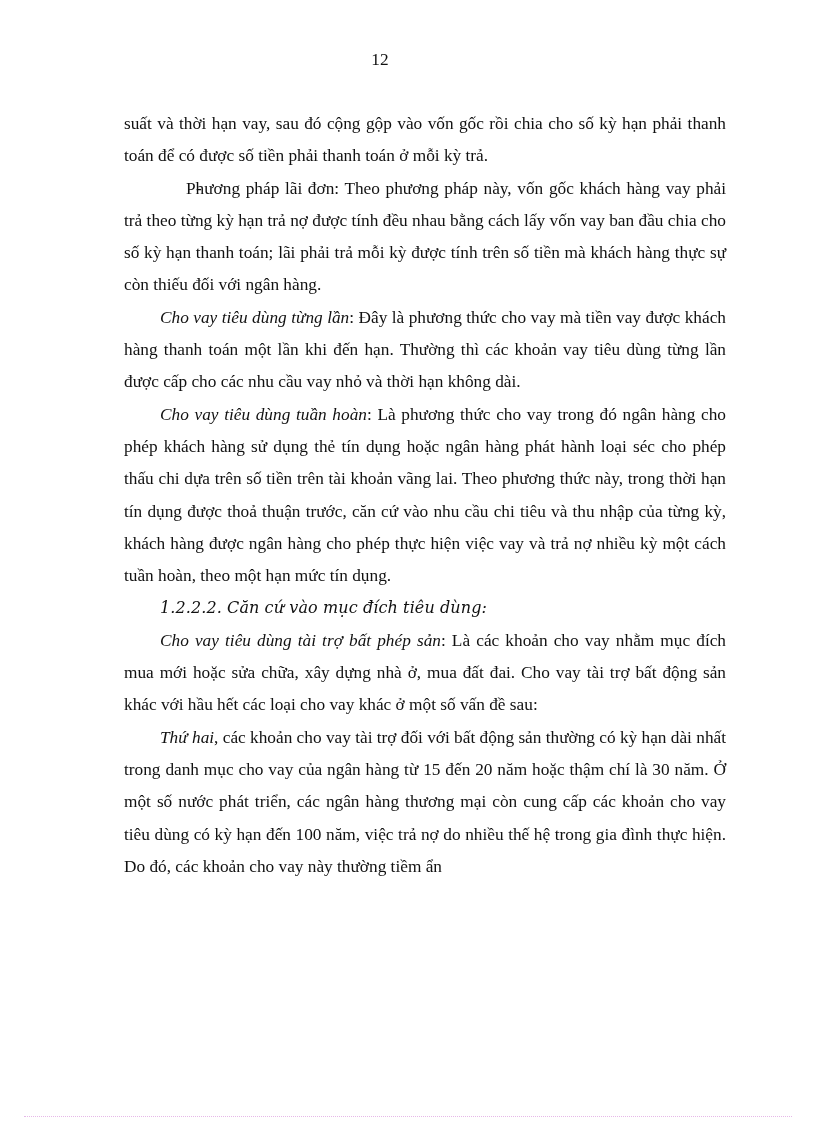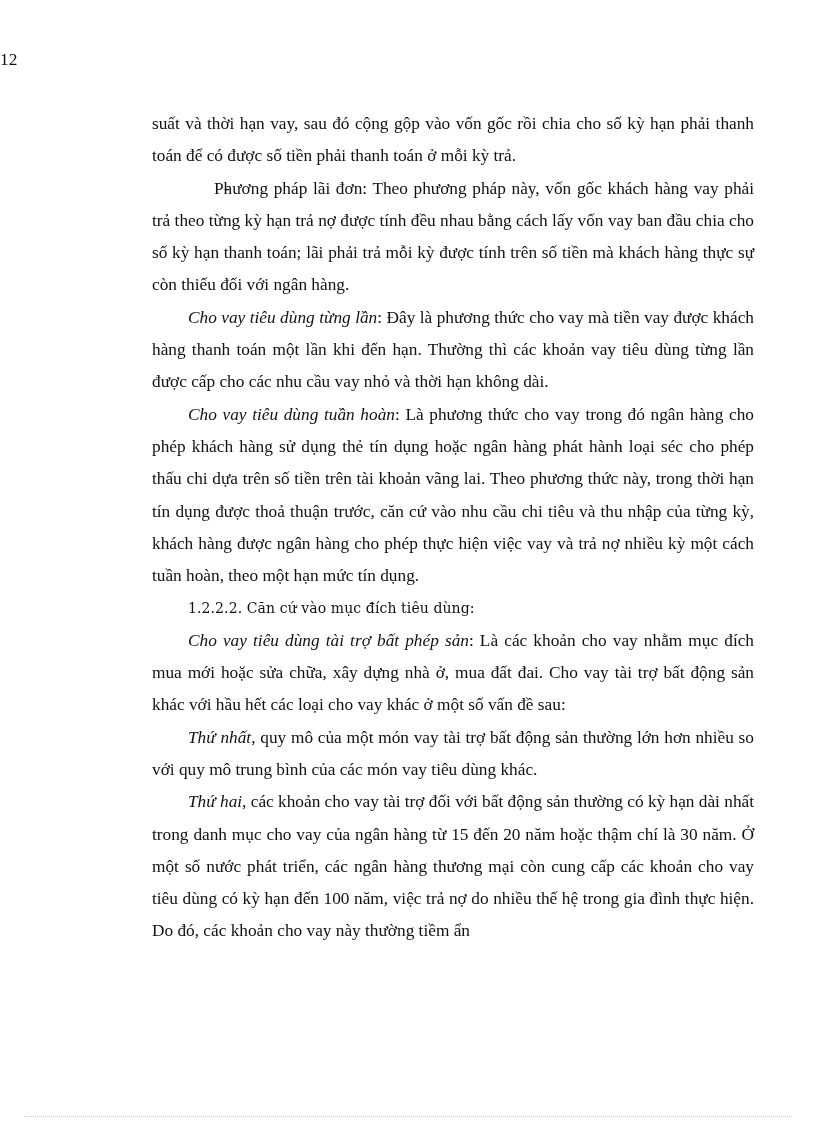--- a/index.html
+++ b/index.html
@@ -13,27 +13,28 @@
       position: relative;
       overflow: hidden;
       font-family: "Liberation Serif", "DejaVu Serif", serif;
       color: #111111;
     }
     .page-number {
       position: absolute;
       top: 49px;
       left: 0;
       width: 760px;
+      text-align: center;
       font-size: 17.3px;
       line-height: 22px;
     }
     .content {
       position: absolute;
       top: 108px;
-      left: 152px;
+      left: 124px;
       width: 602px;
       font-size: 17.3px;
       line-height: 32.3px;
     }
     .content p {
       margin: 0;
       text-align: justify;
       text-indent: 36px;
     }
     .content p.no-indent {
@@ -50,22 +51,23 @@
       font-weight: normal;
       font-style: italic;
     }
     .term-italic {
       font-style: italic;
     }
     .section-heading {
       margin: 0;
       text-indent: 36px;
       font-family: "DejaVu Serif", serif;
+      font-style: italic;
       font-weight: normal;
-      font-size: 14px;
+      font-size: 16px;
       letter-spacing: 0.1px;
     }
     .dotted-rule {
       position: absolute;
       left: 24px;
       top: 1116px;
       width: 768px;
       height: 0;
       border-top: 1px dotted #e6b8e8;
     }
@@ -94,23 +96,20 @@
     <p>
       <span class="term-bold-italic">Cho vay tiêu dùng tuần hoàn</span><span>: Là phương thức cho vay trong đó ngân hàng cho phép khách hàng sử dụng thẻ tín dụng hoặc ngân hàng phát hành loại séc cho phép thấu chi dựa trên số tiền trên tài khoản vãng lai. Theo phương thức này, trong thời hạn tín dụng được thoả thuận trước, căn cứ vào nhu cầu chi tiêu và thu nhập của từng kỳ, khách hàng được ngân hàng cho phép thực hiện việc vay và trả nợ nhiều kỳ một cách tuần hoàn, theo một hạn mức tín dụng.</span>
     </p>
 
     <p class="section-heading">1.2.2.2. Căn cứ vào mục đích tiêu dùng:</p>
 
     <p>
       <span class="term-bold-italic">Cho vay tiêu dùng tài trợ bất phép sản</span><span>: Là các khoản cho vay nhằm mục đích mua mới hoặc sửa chữa, xây dựng nhà ở, mua đất đai. Cho vay tài trợ bất động sản khác với hầu hết các loại  cho vay khác ở một số vấn đề sau:</span>
     </p>
 
-    <p>
-      <span class="term-italic">Thứ nhất</span><span>, quy mô của một món vay tài trợ bất động sản thường lớn hơn nhiều  so với quy mô trung bình của các món vay tiêu  dùng khác.</span>
-    </p>
 
     <p>
       <span class="term-italic">Thứ hai</span><span>, các khoản cho vay tài trợ đối với bất động sản thường có kỳ hạn dài nhất trong danh mục cho vay của ngân hàng từ 15  đến 20 năm hoặc thậm chí là 30 năm. Ở một số nước phát triển,  các ngân hàng thương mại  còn cung cấp các khoản cho vay tiêu dùng có kỳ hạn đến 100 năm, việc trả nợ do nhiều thế hệ trong gia  đình thực hiện. Do đó, các khoản cho vay này thường tiềm  ẩn</span>
     </p>
 
   </div>
 
   <div class="dotted-rule"></div>
 
 </div>

